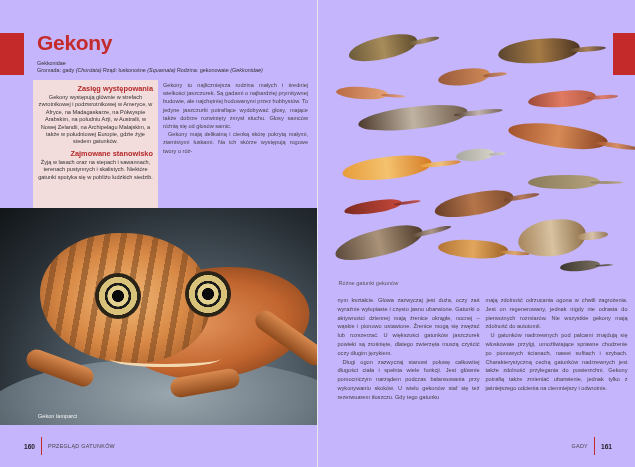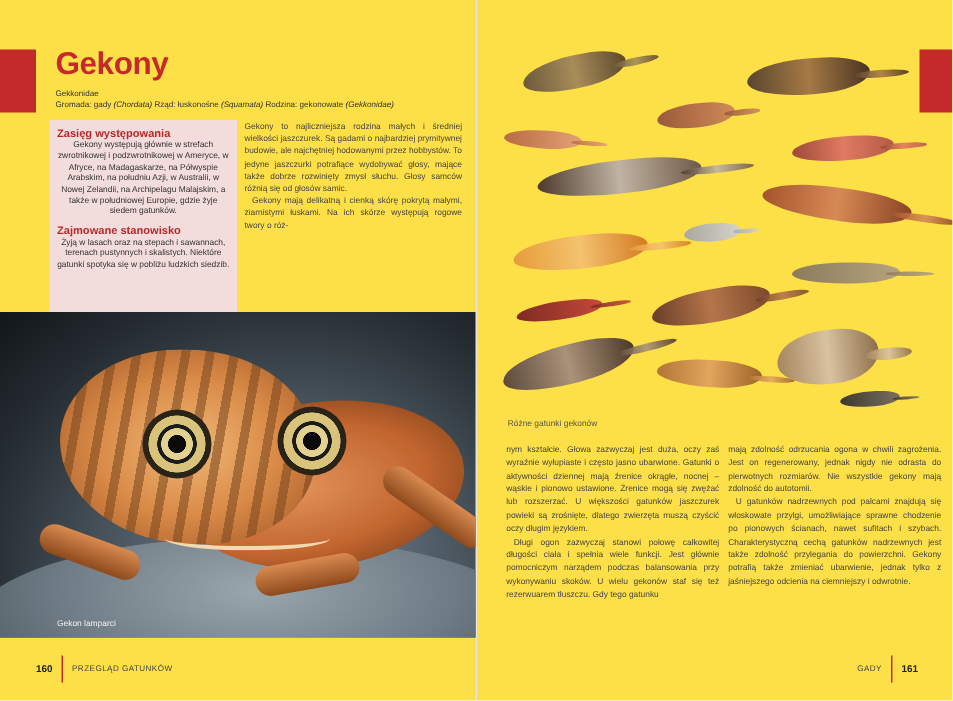--- a/index.html
+++ b/index.html
@@ -1,34 +1,34 @@
 <!DOCTYPE html>
 <html><head>
 <meta charset="utf-8">
 <style>
   * { box-sizing: border-box; margin: 0; padding: 0; }
   html, body { width: 635px; height: 467px; overflow: hidden; background: #fff; }
   body { font-family: "Liberation Sans", sans-serif; color: #333; position: relative; }
 
   .spread { position: absolute; inset: 0; display: flex; }
-  .page { position: relative; width: 317.5px; height: 467px; background: #fde047; overflow: hidden; }
+  .page { position: relative; width: 317.5px; height: 467px; background: #c4b5fd; overflow: hidden; }
   .page.left { border-right: 1px solid #e6e6e6; }
 
   
   .tab-left { position: absolute; left: 0; top: 33px; width: 24px; height: 42px; background: #c42a2a; }
   .tab-right { position: absolute; right: 0; top: 33px; width: 22px; height: 42px; background: #c42a2a; }
 
   .title { position: absolute; left: 37px; top: 31px; font-size: 21px; font-weight: bold; color: #c42a2a; letter-spacing: -0.3px; }
   .taxon-family { position: absolute; left: 37px; top: 60px; font-size: 5.4px; color: #333; }
   .taxon-line { position: absolute; left: 37px; top: 67px; font-size: 5.4px; color: #333; white-space: nowrap; }
   .taxon-line i { font-style: italic; }
 
   
   .infobox { position: absolute; left: 33px; top: 80px; width: 125px; height: 128px; background: #f3dcdc; padding: 4px 5px 0 5px; }
-  .infobox h3 { font-size: 7.4px; color: #b42a2a; font-weight: bold; margin-bottom: 1px; }
+  .infobox h3 { font-size: 7.4px; color: #b42a2a; font-weight: bold; margin-bottom: 1px; text-align: right; }
   .infobox p { font-size: 5.6px; line-height: 7.4px; color: #333; text-align: center; }
   .infobox h3.second { margin-top: 3px; }
 
   
   .char-col { position: absolute; left: 163px; top: 81px; width: 145px; }
   .char-col h3 { font-size: 7.4px; color: #b42a2a; font-weight: bold; margin-bottom: 2px; letter-spacing: 0.2px; }
   .char-col p { font-size: 5.6px; line-height: 8.2px; color: #444; text-align: justify; text-indent: 5px; }
   .char-col p:first-of-type { text-indent: 0; }
 
   

